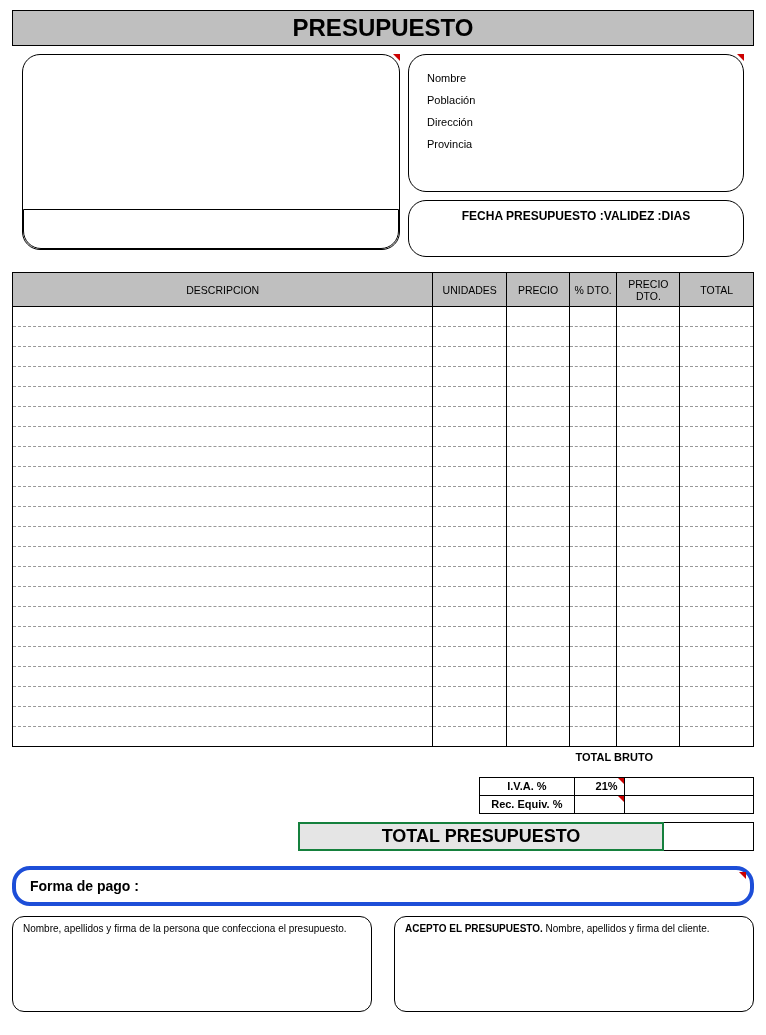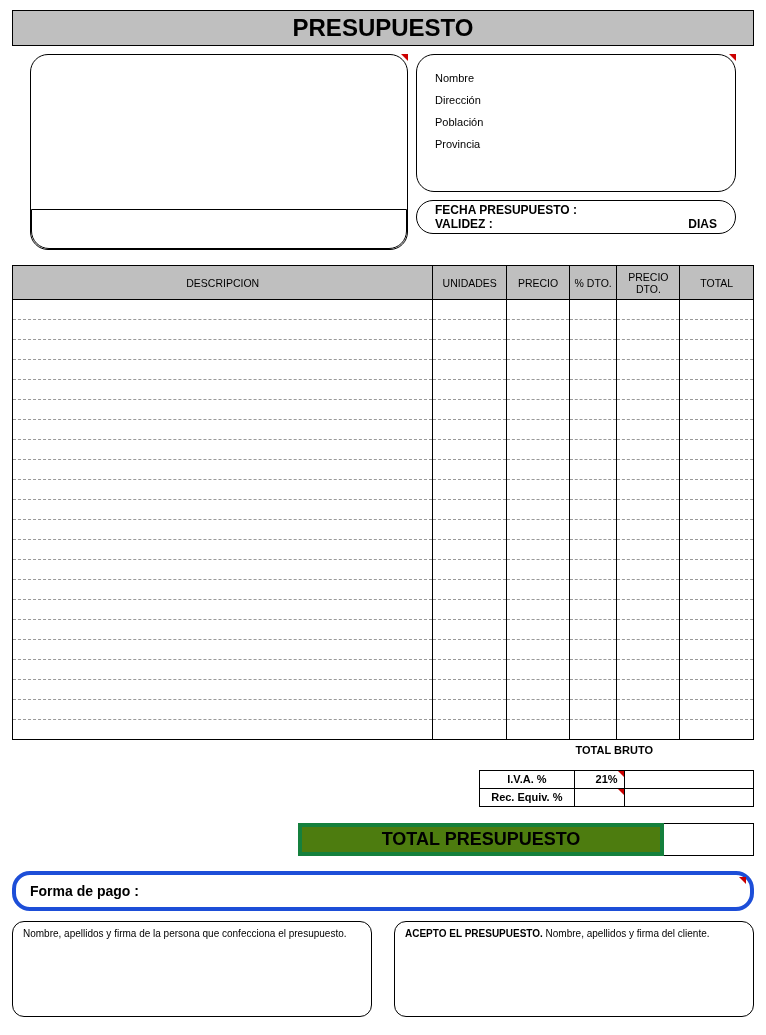--- a/index.html
+++ b/index.html
@@ -16,21 +16,21 @@
       border: 1px solid #000;
       text-align: center;
       font-size: 24px;
       font-weight: bold;
       padding: 3px 0;
       margin: 0 2px 8px 2px;
     }
     .top-row {
       display: flex;
       gap: 8px;
-      margin: 0 20px;
+      margin: 0 12px;
     }
     .rounded-box {
       border: 1px solid #000;
       border-radius: 18px;
       position: relative;
     }
     .company-box {
       flex: 0 0 378px;
       height: 196px;
       position: relative;
@@ -49,26 +49,26 @@
       flex-direction: column;
       gap: 8px;
     }
     .client-box {
       height: 138px;
       padding: 12px 18px;
       font-size: 11px;
       line-height: 22px;
     }
     .date-box {
-      height: 34px;
+      height: 57px;
       padding: 8px 18px;
       font-size: 12px;
       font-weight: bold;
       display: flex;
-      flex-direction: column;
+      flex-direction: row;
       justify-content: center;
     }
     .date-row {
       display: flex;
       justify-content: space-between;
       text-align: right;
     }
     .red-tri {
       position: absolute;
       width: 0; height: 0;
@@ -115,21 +115,21 @@
       font-size: 11px;
       text-align: left;
       padding-left: 6px !important;
     }
     .tbruto-val {
       border: 1px solid #000 !important;
     }
 
     
     .tax-block {
-      margin: 10px 2px 16px 2px;
+      margin: 10px 2px 8px 2px;
       width: calc(100% - 4px);
       position: relative;
     }
     .tax-table {
       float: right;
       border-collapse: collapse;
       width: 275px;
       font-size: 11px;
     }
     .tax-table td {
@@ -150,22 +150,22 @@
     }
     .clearfix::after { content:""; display:block; clear:both; }
     
     .tp-wrap {
       margin: 8px 2px 0 2px;
       display: flex;
     }
     .tp-spacer { flex: 0 0 245px; }
     .tp-label {
       flex: 1;
-      background: #4d7c0f;
-      border: 4px solid #15803d;
+      background: #e5e5e5;
+      border: 2px solid #15803d;
       text-align: center;
       font-size: 18px;
       font-weight: bold;
       padding: 2px;
       margin-left: 41px;
     }
     .tp-value {
       flex: 0 0 90px;
       border: 1px solid #000;
       border-left: none;
@@ -204,22 +204,22 @@
 
 <div class="top-row">
   <div class="rounded-box company-box">
     <span class="red-tri tri-company"></span>
     <div class="company-inner"></div>
   </div>
   <div class="right-col">
     <div class="rounded-box client-box">
       <span class="red-tri tri-client"></span>
       <div>Nombre</div>
+      <div>Población</div>
       <div>Dirección</div>
-      <div>Población</div>
       <div>Provincia</div>
     </div>
     <div class="rounded-box date-box">
       <div>FECHA PRESUPUESTO :</div>
       <div class="date-row">
         <span>VALIDEZ :</span>
         <span>DIAS</span>
       </div>
     </div>
   </div>

